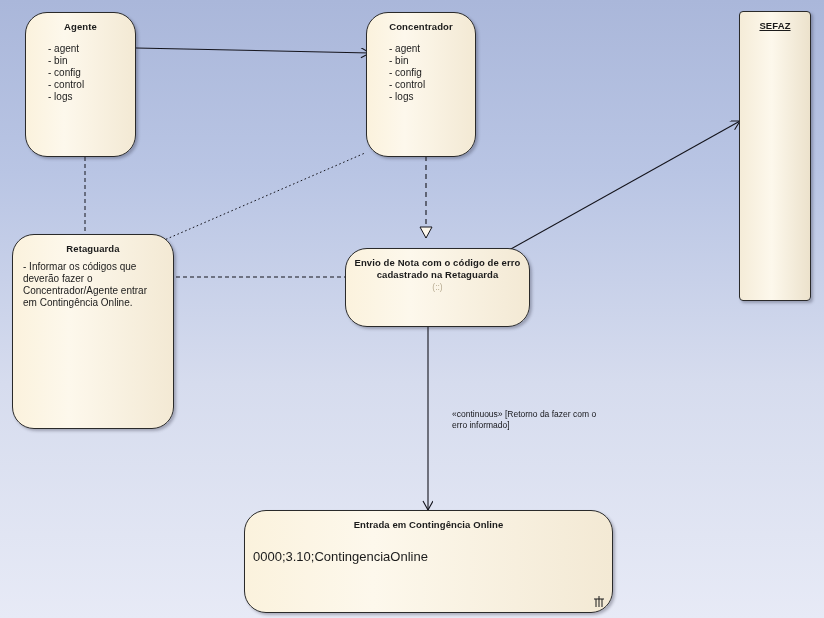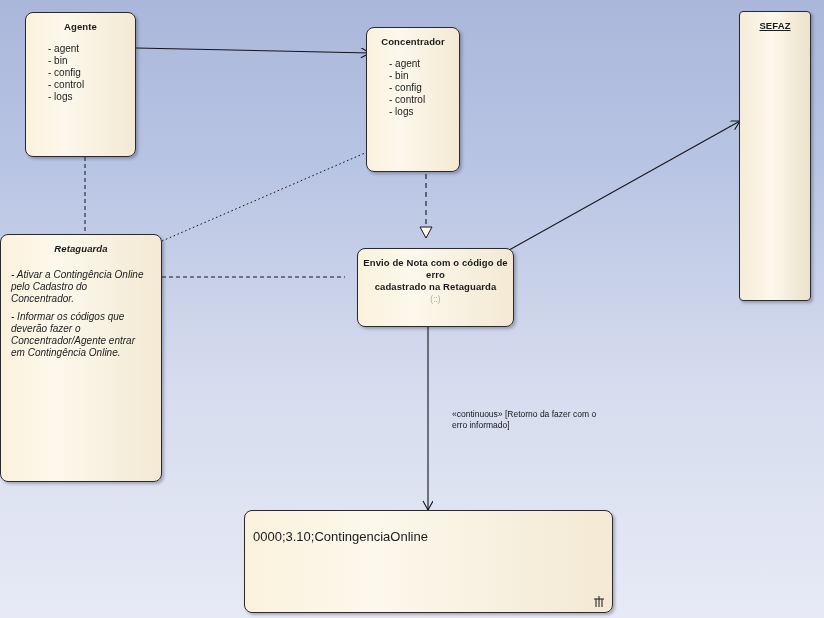--- a/index.html
+++ b/index.html
@@ -30,21 +30,21 @@
 
   
   .node {
     position: absolute;
     box-sizing: border-box;
     border: 1px solid #2a2a2a;
     background: linear-gradient(to right, #fbf2dd 0%, #fdf8ec 35%, #f3e9d4 100%);
     box-shadow: 2px 2px 3px rgba(40,40,60,0.32);
     color: #1b1b1b;
   }
-  .node.rounded { border-radius: 8px; }
+  .node.rounded { border-radius: 22px; }
   .node.sharp   { border-radius: 4px; }
 
   .node-title {
     text-align: center;
     font-size: 9.5px;
     font-weight: bold;
     letter-spacing: .1px;
     line-height: 12px;
     padding-top: 8px;
   }
@@ -131,53 +131,53 @@
       <div class="attr-list">
         <div class="attr">- agent</div>
         <div class="attr">- bin</div>
         <div class="attr">- config</div>
         <div class="attr">- control</div>
         <div class="attr">- logs</div>
       </div>
     </div>
   </div>
 
-  <div class="node rounded" style="left:366px; top:27px; width:94px; height:145px;">
+  <div class="node rounded" style="left:366px; top:12px; width:110px; height:145px;">
     <div class="node-title">Concentrador</div>
     <div class="node-body">
       <div class="attr-list">
         <div class="attr">- agent</div>
         <div class="attr">- bin</div>
         <div class="attr">- config</div>
         <div class="attr">- control</div>
         <div class="attr">- logs</div>
       </div>
     </div>
   </div>
 
   <div class="node sharp" style="left:739px; top:11px; width:72px; height:290px;
               background: linear-gradient(to right,#f5ecd8 0%,#fdf8ec 45%,#ece2cc 100%);">
     <div class="node-title underlined">SEFAZ</div>
   </div>
 
-  <div class="node rounded" style="left:0px; top:234px; width:162px; height:248px;font-style:italic;">
+  <div class="node rounded" style="left:12px; top:234px; width:162px; height:195px;">
     <div class="node-title">Retaguarda</div>
     <div class="node-body">
-      <div class="para first">- Ativar a Contingência Online pelo Cadastro do Concentrador.</div>
       <div class="para" style="margin-top:6px;">- Informar os códigos que deverão fazer o Concentrador/Agente entrar em Contingência Online.</div>
     </div>
   </div>
 
-  <div class="node rounded" style="left:345px; top:248px; width:157px; height:79px;margin-left:12px;">
+  <div class="node rounded" style="left:345px; top:248px; width:185px; height:79px;">
     <div class="node-title">Envio de Nota com o código de erro</div>
     <div class="node-title" style="padding-top:0;">cadastrado na Retaguarda</div>
     <div class="subnote">(::)</div>
   </div>
 
   <div class="node rounded" style="left:244px; top:510px; width:369px; height:103px;">
+    <div class="node-title">Entrada em Contingência Online</div>
     <div class="code-list">
       <div>0000;3.10;ContingenciaOnline</div>
     </div>
     <svg class="corner-icon" viewBox="0 0 14 14">
       <path d="M2,4 L12,4 M4,4 L4,12 M10,4 L10,12 M7,1 L7,12" stroke="#1b1b1b" stroke-width="1" fill="none"></path>
     </svg>
   </div>
 
   <div class="edge-label" style="left:452px; top:409px;">«continuous» [Retorno da fazer com o erro informado]</div>
 

